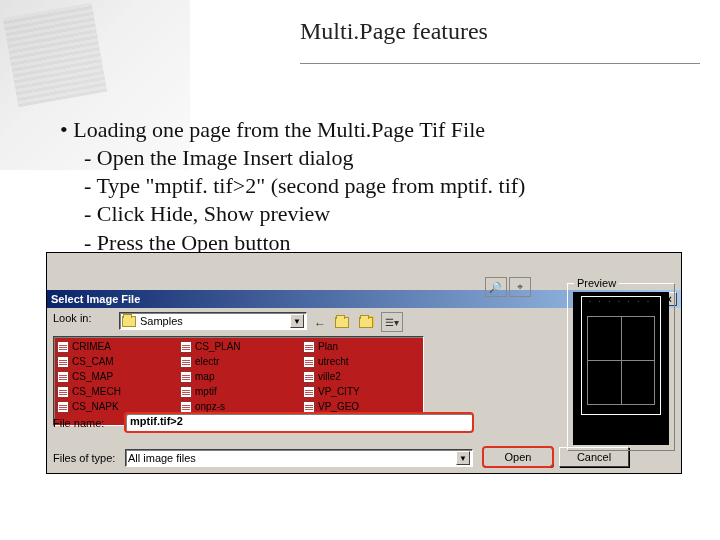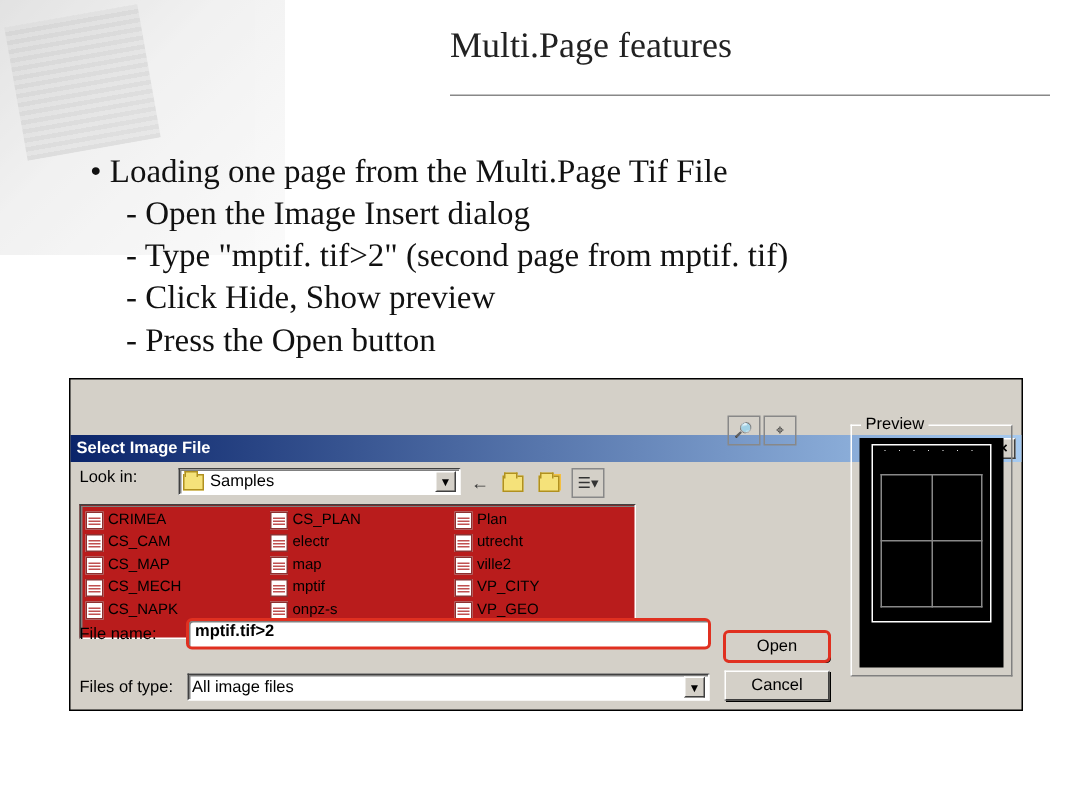--- a/index.html
+++ b/index.html
@@ -35,21 +35,21 @@
     height: 46px;
     color:#222;
   }
   .bullets {
     position: absolute;
     left: 60px; top: 100px; right: 40px;
     font-size: 22px;
     line-height: 1.28;
     color:#111;
   }
-  .bullet-main { text-indent: -15px; padding-left: 15px; }
+  .bullet-main { text-indent: -15px; padding-left: 15px; margin-top: 16px; }
   .bullet-sub { padding-left: 38px; text-indent: -14px; }
 
   
   .dlg {
     position: absolute;
     left: 46px; top: 252px;
     width: 636px; height: 222px;
     background: #d4d0c8;
     border: 1px solid #000;
     font-family: Tahoma, sans-serif;
@@ -164,21 +164,21 @@
     background:#d4d0c8;
     border:1px solid #fff;
     border-right-color:#404040; border-bottom-color:#404040;
     box-shadow: 1px 1px 0 #000;
     text-align:center;
     line-height:18px;
     font-size:11px;
   }
   .btn-col {
     position:absolute; left:436px; bottom:6px;
-    display:flex; flex-direction:column; gap:6px;
+    display:flex; gap:6px;
   }
   .preview-panel {
     position:absolute;
     left:520px; top:24px; bottom:6px; right:6px;
   }
   .hide-prev-btn {
     height:20px;
     background:#d4d0c8;
     border:1px solid #fff;
     border-right-color:#404040; border-bottom-color:#404040;

